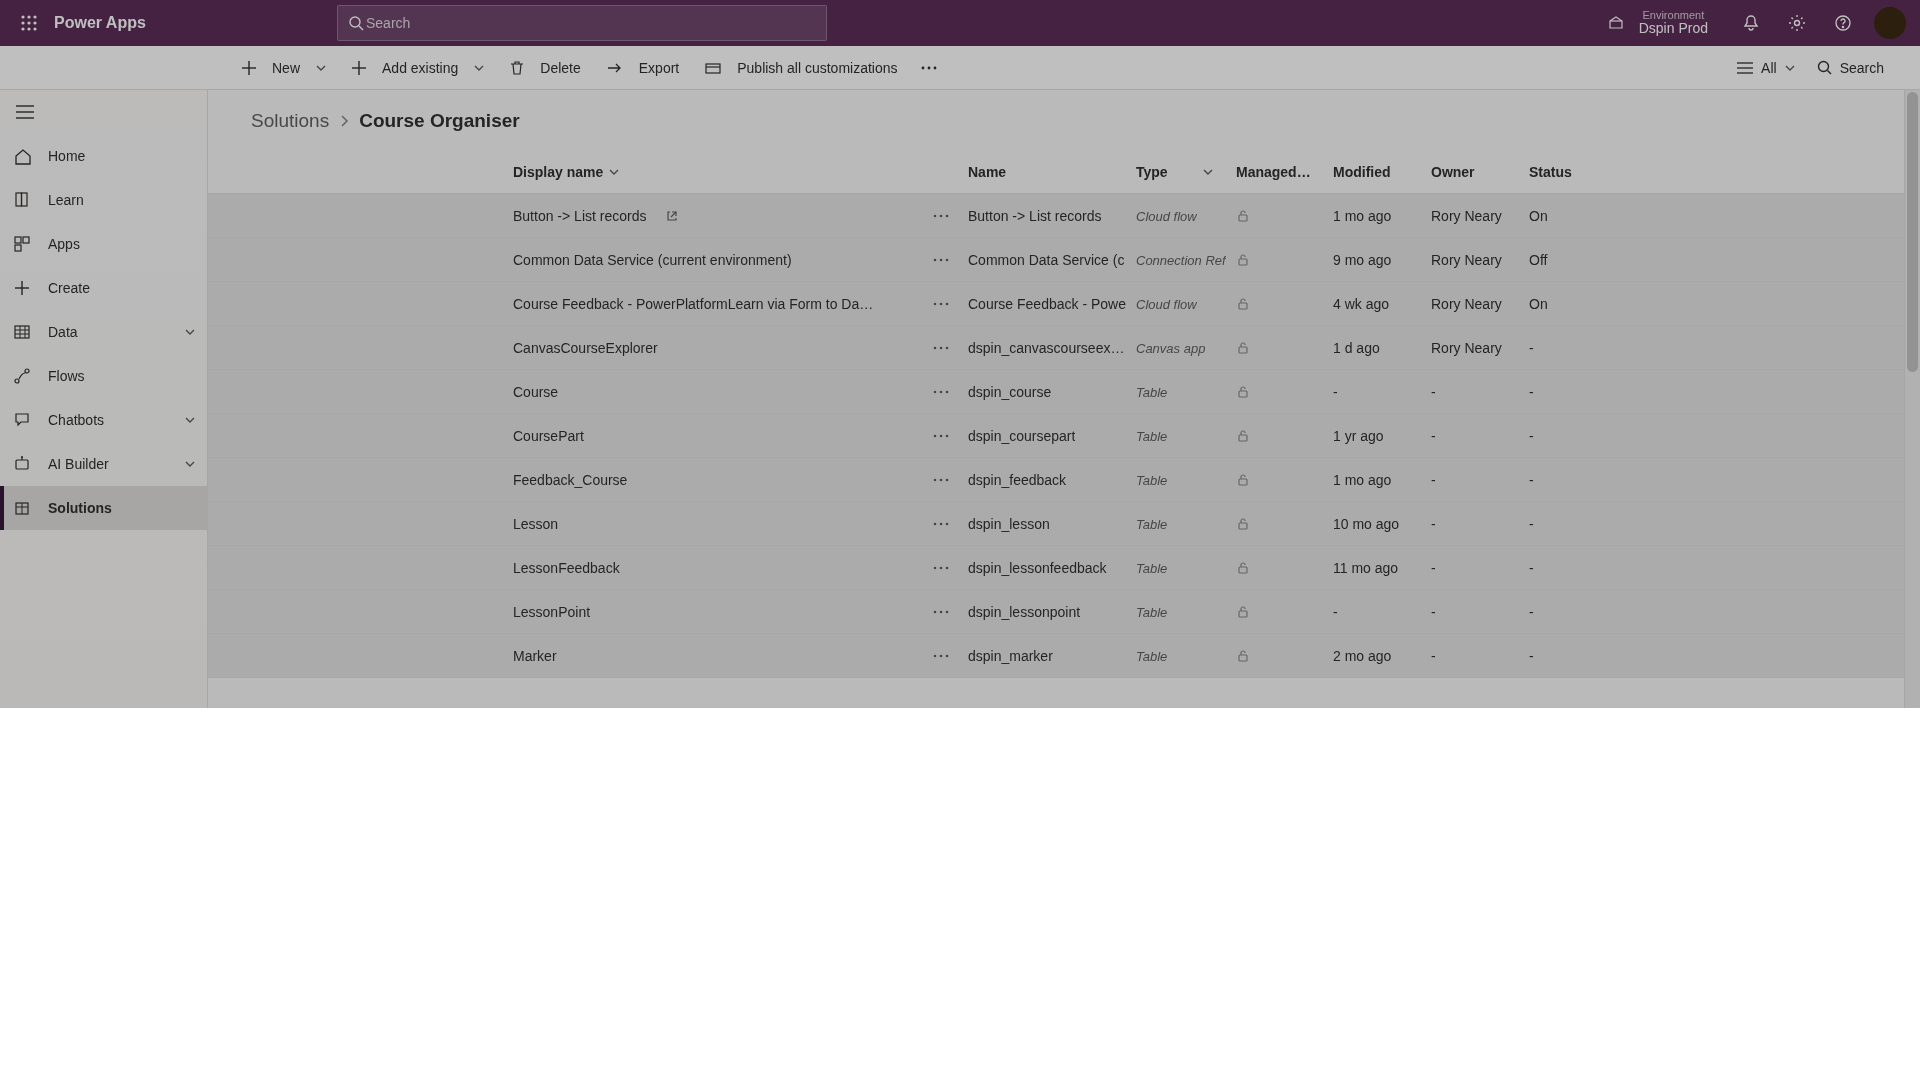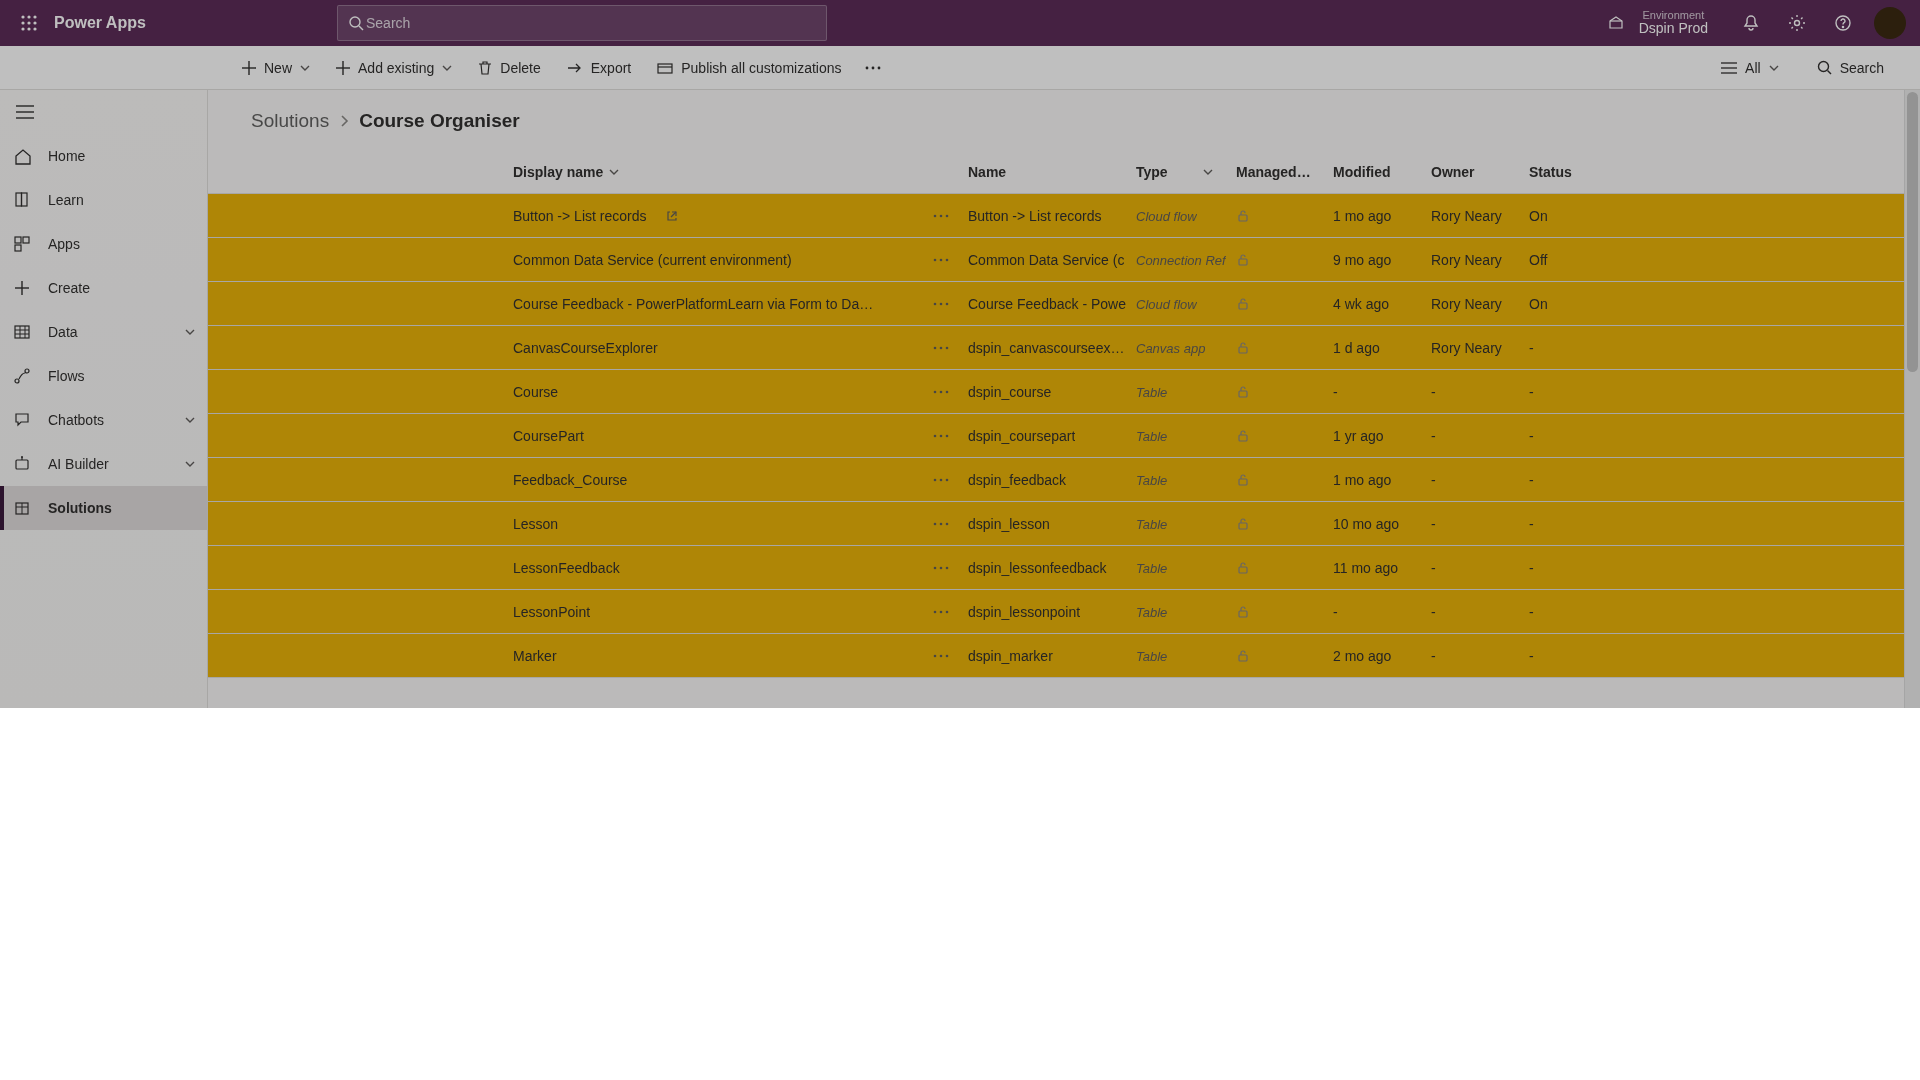--- a/index.html
+++ b/index.html
@@ -37,22 +37,22 @@
   .top-right{ margin-left:auto; display:flex; align-items:center; gap:0;text-align:center;}
   .env-block{display:flex;align-items:center;gap:14px;padding:0 20px;cursor:pointer;}
   .env-text{display:flex;flex-direction:column;line-height:1.1;}
   .env-text .lbl{font-size:11px;color:rgba(255,255,255,0.75);}
   .env-text .val{font-size:14px;color:#fff;}
   .top-icon{width:46px;height:46px;display:flex;align-items:center;justify-content:center;cursor:pointer;}
   .avatar{width:32px;height:32px;border-radius:50%;background:#3b2a12;display:flex;align-items:center;justify-content:center;font-size:12px;color:#fff;margin:0 8px;}
   
   .cmdbar{height:44px;background:var(--content-bg);border-bottom:1px solid var(--divider);display:flex;align-items:center;padding:0 16px 0 0;gap:2px;flex-shrink:0;}
   .cmd-spacer-left{width:228px;flex-shrink:0;}
-  .cmd-item{display:flex;align-items:center;gap:8px;padding:0 12px;height:44px;font-size:14px;color:var(--text);cursor:pointer;}
-  .cmd-right{margin-left:auto;display:flex;align-items:center;gap:20px;padding-right:12px;}
+  .cmd-item{display:flex;align-items:center;gap:16px;padding:0 12px;height:44px;font-size:14px;color:var(--text);cursor:pointer;}
+  .cmd-right{margin-left:auto;display:flex;align-items:center;gap:4px;padding-right:12px;}
   .filter-pill{display:flex;align-items:center;gap:8px;padding:0 10px;height:44px;cursor:pointer;font-size:14px;}
   .search-link{display:flex;align-items:center;gap:8px;padding:0 8px;height:44px;cursor:pointer;font-size:14px;color:var(--text);}
   
   .body-split{flex:1;display:flex;min-height:0;}
   .sidebar{width:208px;background:linear-gradient(#fbfaf9,#f8f7f6);border-right:1px solid var(--divider);display:flex;flex-direction:column;padding-top:0;}
   .ham{height:44px;display:flex;align-items:center;padding:0 16px;cursor:pointer;}
   .nav-item{height:44px;display:flex;align-items:center;padding:0 12px;gap:16px;font-size:14px;color:var(--text);cursor:pointer;position:relative;}
   .nav-item.active{background:var(--sidebar-active);font-weight:600;}
   .nav-item.active::before{content:"";position:absolute;left:0;top:0;bottom:0;width:4px;background:var(--sidebar-accent);}
   .nav-icon{width:20px;height:20px;flex-shrink:0;display:flex;align-items:center;justify-content:center;}
@@ -63,21 +63,21 @@
   .scroll-thumb{position:absolute;left:2px;right:2px;top:2px;height:280px;background:#c4c4c4;border-radius:6px;}
   .content-inner{padding:20px 0 0 0;flex:1;min-height:0;display:flex;flex-direction:column;}
   .crumbs{padding:0 0 18px 43px;display:flex;align-items:center;gap:10px;font-size:19px;}
   .crumb-link{color:#616161;cursor:pointer;}
   .crumb-sep{color:#8a8886;}
   .crumb-cur{color:var(--text);font-weight:600;}
   
   .grid{flex:1;min-height:0;overflow:hidden;}
   .grid-head,.grid-row{display:block;height:44px;position:relative;border-bottom:1px solid var(--divider);}
   .grid-head{font-size:14px;font-weight:600;color:var(--text);}
-  .grid-row{background:#eab308;font-size:14px;}
+  .grid-row{background:#e5e5e5;font-size:14px;}
   .gh-cell,.gc-cell{position:absolute;top:0;height:44px;display:flex;align-items:center;gap:6px;white-space:nowrap;overflow:hidden;text-overflow:ellipsis;}
   .gh-name{left:305px;width:440px;cursor:pointer;}
   .gh-internal{left:var(--col-name);width:160px;}
   .gh-type{left:var(--col-internal);width:100px;cursor:pointer;gap:35px;}
   .gh-managed{left:var(--col-type);width:90px;}
   .gh-modified{left:var(--col-managed);width:90px;}
   .gh-owner{left:var(--col-modified);width:90px;}
   .gh-status{left:var(--col-owner);width:80px;}
   .gc-display{left:305px;width:390px;color:var(--text);cursor:pointer;}
   .row-more{position:absolute;left:715px;top:0;height:44px;width:36px;display:flex;align-items:center;justify-content:center;cursor:pointer;color:var(--text-sub);}

